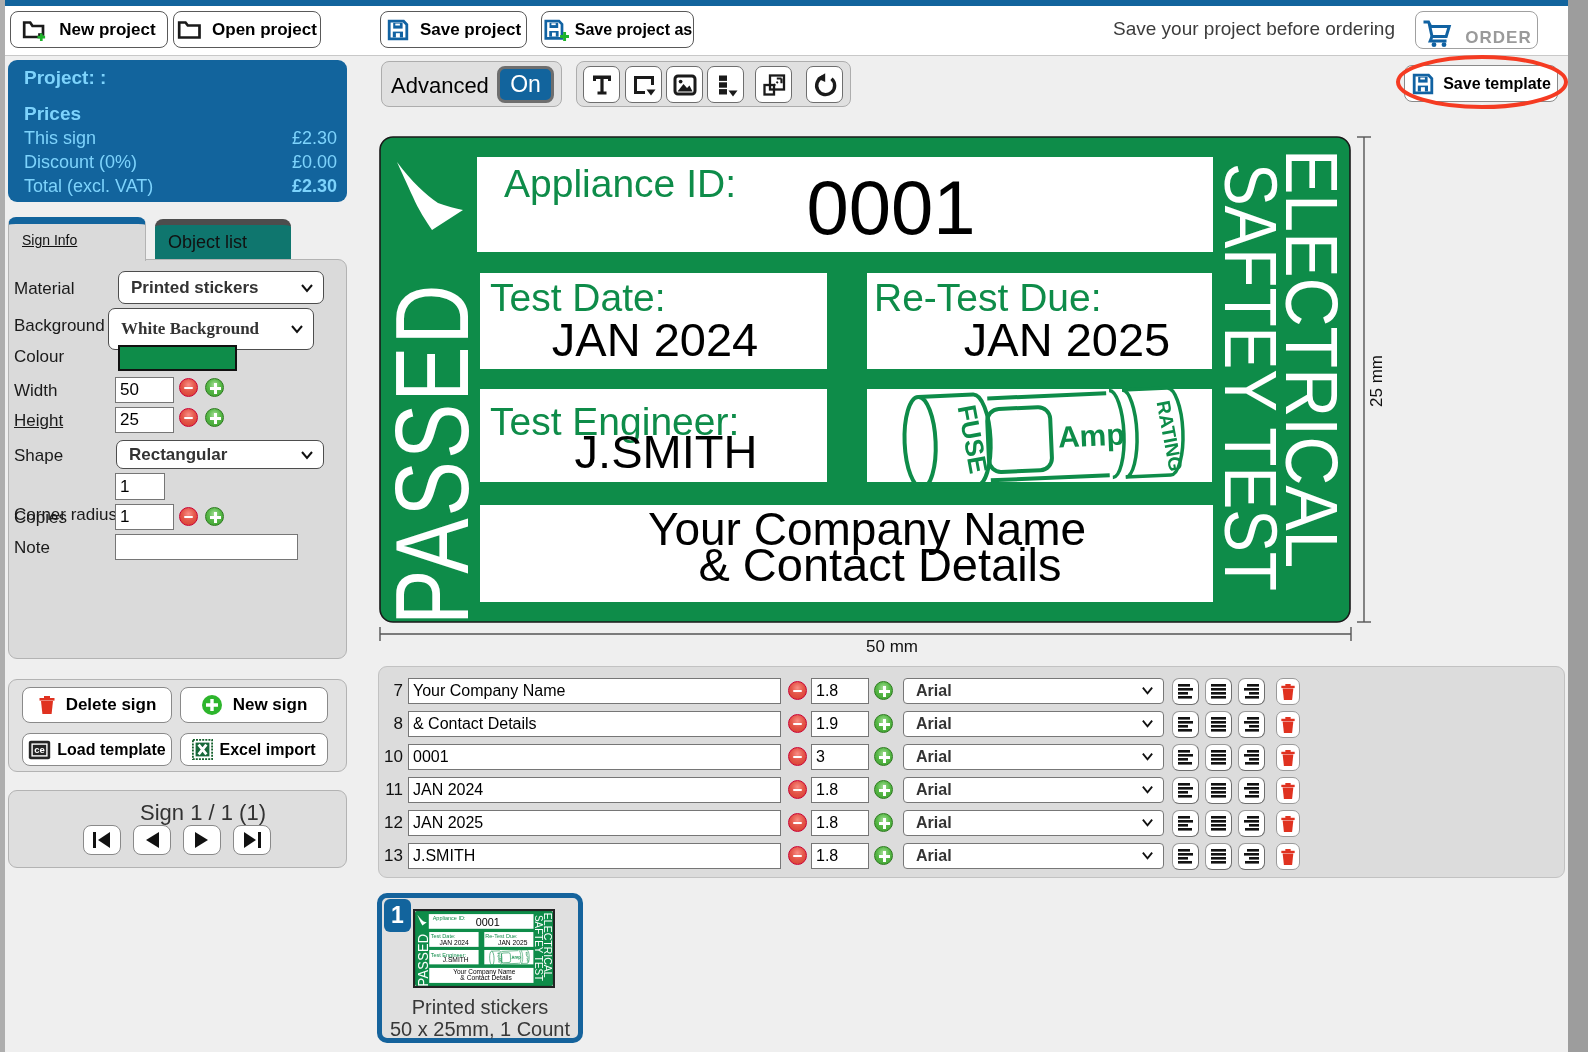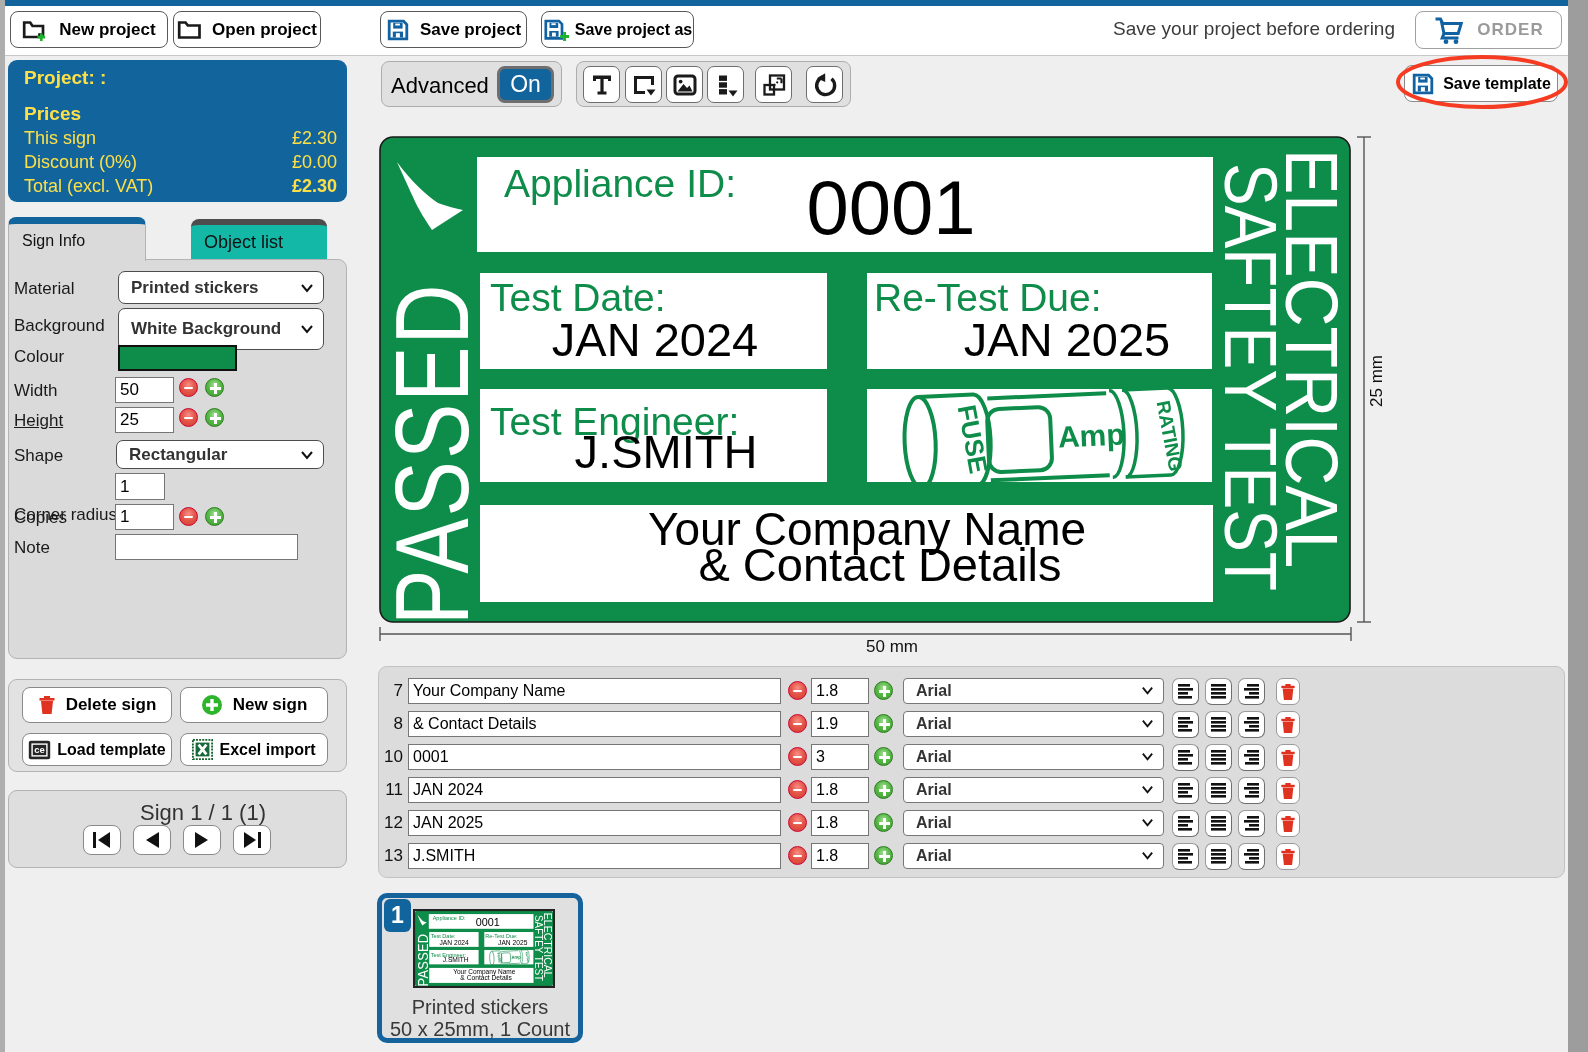--- a/index.html
+++ b/index.html
@@ -60,58 +60,58 @@
         <path d="M2.8 3 H16 L19 6.2 V20.4 H2.8 Z" fill="#fff" stroke="#1162a2" stroke-width="2.7"></path>
         <path d="M6.5 4.6 H15.2 V10 H6.5 Z" fill="#1162a2"></path>
         <rect x="8.4" y="5.3" width="4.3" height="1.8" fill="#fff"></rect>
         <path d="M6.2 13 H15.6 V18.8 H6.2 Z" fill="#1162a2"></path>
         <rect x="9" y="14.6" width="3.8" height="3.8" fill="#fff"></rect>
         <path d="M21.6 14 v9 M17.1 18.5 h9" stroke="#1db32a" stroke-width="2.9"></path>
       </svg>
     <span style="white-space:nowrap">Save project as</span>
   </div>
   <div class="abs" style="left:1045px;top:18px;width:350px;font-size:19px;color:#3c3c3c;text-align:right;white-space:nowrap;">Save your project before ordering</div>
-  <div class="btn" style="left:1415px;top:11px;width:147px;height:38px;border-color:#a0a0a0;">
+  <div class="btn" style="left:1415px;top:11px;width:123px;height:38px;border-color:#a0a0a0;align-items:flex-end;">
     <svg width="34" height="30" viewBox="0 0 34 30">
         <path d="M2.5 4 h5 l2.2 4.5 h18.5 l-3 10 H11 L8.2 5.5" fill="none" stroke="#1162a2" stroke-width="3"></path>
         <path d="M11 18.5 L9.2 23 h16.3" fill="none" stroke="#1162a2" stroke-width="3"></path>
         <circle cx="13" cy="26.7" r="2.4" fill="#1162a2"></circle>
         <circle cx="23" cy="26.7" r="2.4" fill="#1162a2"></circle>
       </svg>
     <span style="color:#9a9a9a;letter-spacing:1px;">ORDER</span>
   </div>
 </div>
 
 <div id="sidebar">
 
-  <div class="abs" style="left:8px;top:60px;width:339px;height:142px;background:#12649d;border-radius:9px;color:#fde047;padding-left:44px;">
+  <div class="abs" style="left:8px;top:60px;width:339px;height:142px;background:#12649d;border-radius:9px;color:#7dd3fc;padding-left:44px;">
     <div class="abs" style="left:16px;top:7px;font-size:19px;font-weight:bold;">Project: :</div>
     <div class="abs" style="left:16px;top:43px;font-size:19px;font-weight:bold;">Prices</div>
     <div class="abs" style="left:16px;top:68px;font-size:18px;">This sign</div>
       <div class="abs" style="right:10px;top:68px;font-size:18px;">£2.30</div>
     <div class="abs" style="left:16px;top:92px;font-size:18px;">Discount (0%)</div>
       <div class="abs" style="right:10px;top:92px;font-size:18px;margin-left:20px;">£0.00</div>
     <div class="abs" style="left:16px;top:116px;font-size:18px;">Total (excl. VAT)</div>
       <div class="abs" style="right:10px;top:116px;font-size:18px;font-weight:bold;">£2.30</div>
   </div>
 
-  <div class="abs" style="left:155px;top:219px;width:136px;height:41px;background:#14b8a6;border-radius:8px 8px 0 0;border-top:6px solid #4d4d4d;margin-left:36px;">
+  <div class="abs" style="left:155px;top:219px;width:136px;height:41px;background:#0f766e;border-radius:8px 8px 0 0;border-top:6px solid #4d4d4d;">
     <div style="font-size:18px;color:#111;margin:7px 0 0 13px;">Object list</div>
   </div>
   <div class="abs" style="left:8px;top:217px;width:138px;height:44px;background:#dadada;border-radius:8px 8px 0 0;border-top:7px solid #12649d;border-left:1px solid #b3b3b3;border-right:1px solid #b3b3b3;z-index:2;">
-    <div style="font-size:16px;color:#111;margin:8px 0 0 13px;">Sign Info</div>
+    <div style="font-size:14px;color:#111;margin:8px 0 0 13px;text-decoration:underline;">Sign Info</div>
   </div>
 
   <div class="panel" style="left:8px;top:259px;width:339px;height:400px;border-top-left-radius:0;"></div>
   <div class="lbl" style="left:14px;top:279px;">Material</div>
   <div class="sel" style="left:118px;top:271px;width:206px;height:33px;">Printed stickers<svg class="chev" width="14" height="14" viewBox="0 0 14 14">
         <path d="M2 4 L7 10 L12 4" fill="none" stroke="#111" stroke-width="2"></path>
       </svg></div>
   <div class="lbl" style="left:14px;top:316px;">Background</div>
-  <div class="sel" style="left:118px;top:308px;width:206px;height:42px;">White Background<svg class="chev" width="14" height="14" viewBox="0 0 14 14">
+  <div class="sel" style="left:108px;top:308px;width:206px;height:42px;font-family:Liberation Serif, serif;">White Background<svg class="chev" width="14" height="14" viewBox="0 0 14 14">
         <path d="M2 4 L7 10 L12 4" fill="none" stroke="#111" stroke-width="2"></path>
       </svg></div>
   <div class="lbl" style="left:14px;top:347px;">Colour</div>
   <div class="abs" style="left:118px;top:345px;width:119px;height:26px;background:#0e8c49;border:2px solid #111;"></div>
   <div class="lbl" style="left:14px;top:381px;">Width</div>
   <div class="inp" style="left:115px;top:377px;width:59px;height:26px;">50</div>
   <div class="rnd minus" style="left:179px;top:378px;"></div>
   <div class="rnd plus" style="left:205px;top:378px;"></div>
   <div class="lbl" style="left:14px;top:411px;text-decoration:underline;">Height</div>
   <div class="inp" style="left:115px;top:407px;width:59px;height:26px;">25</div>

